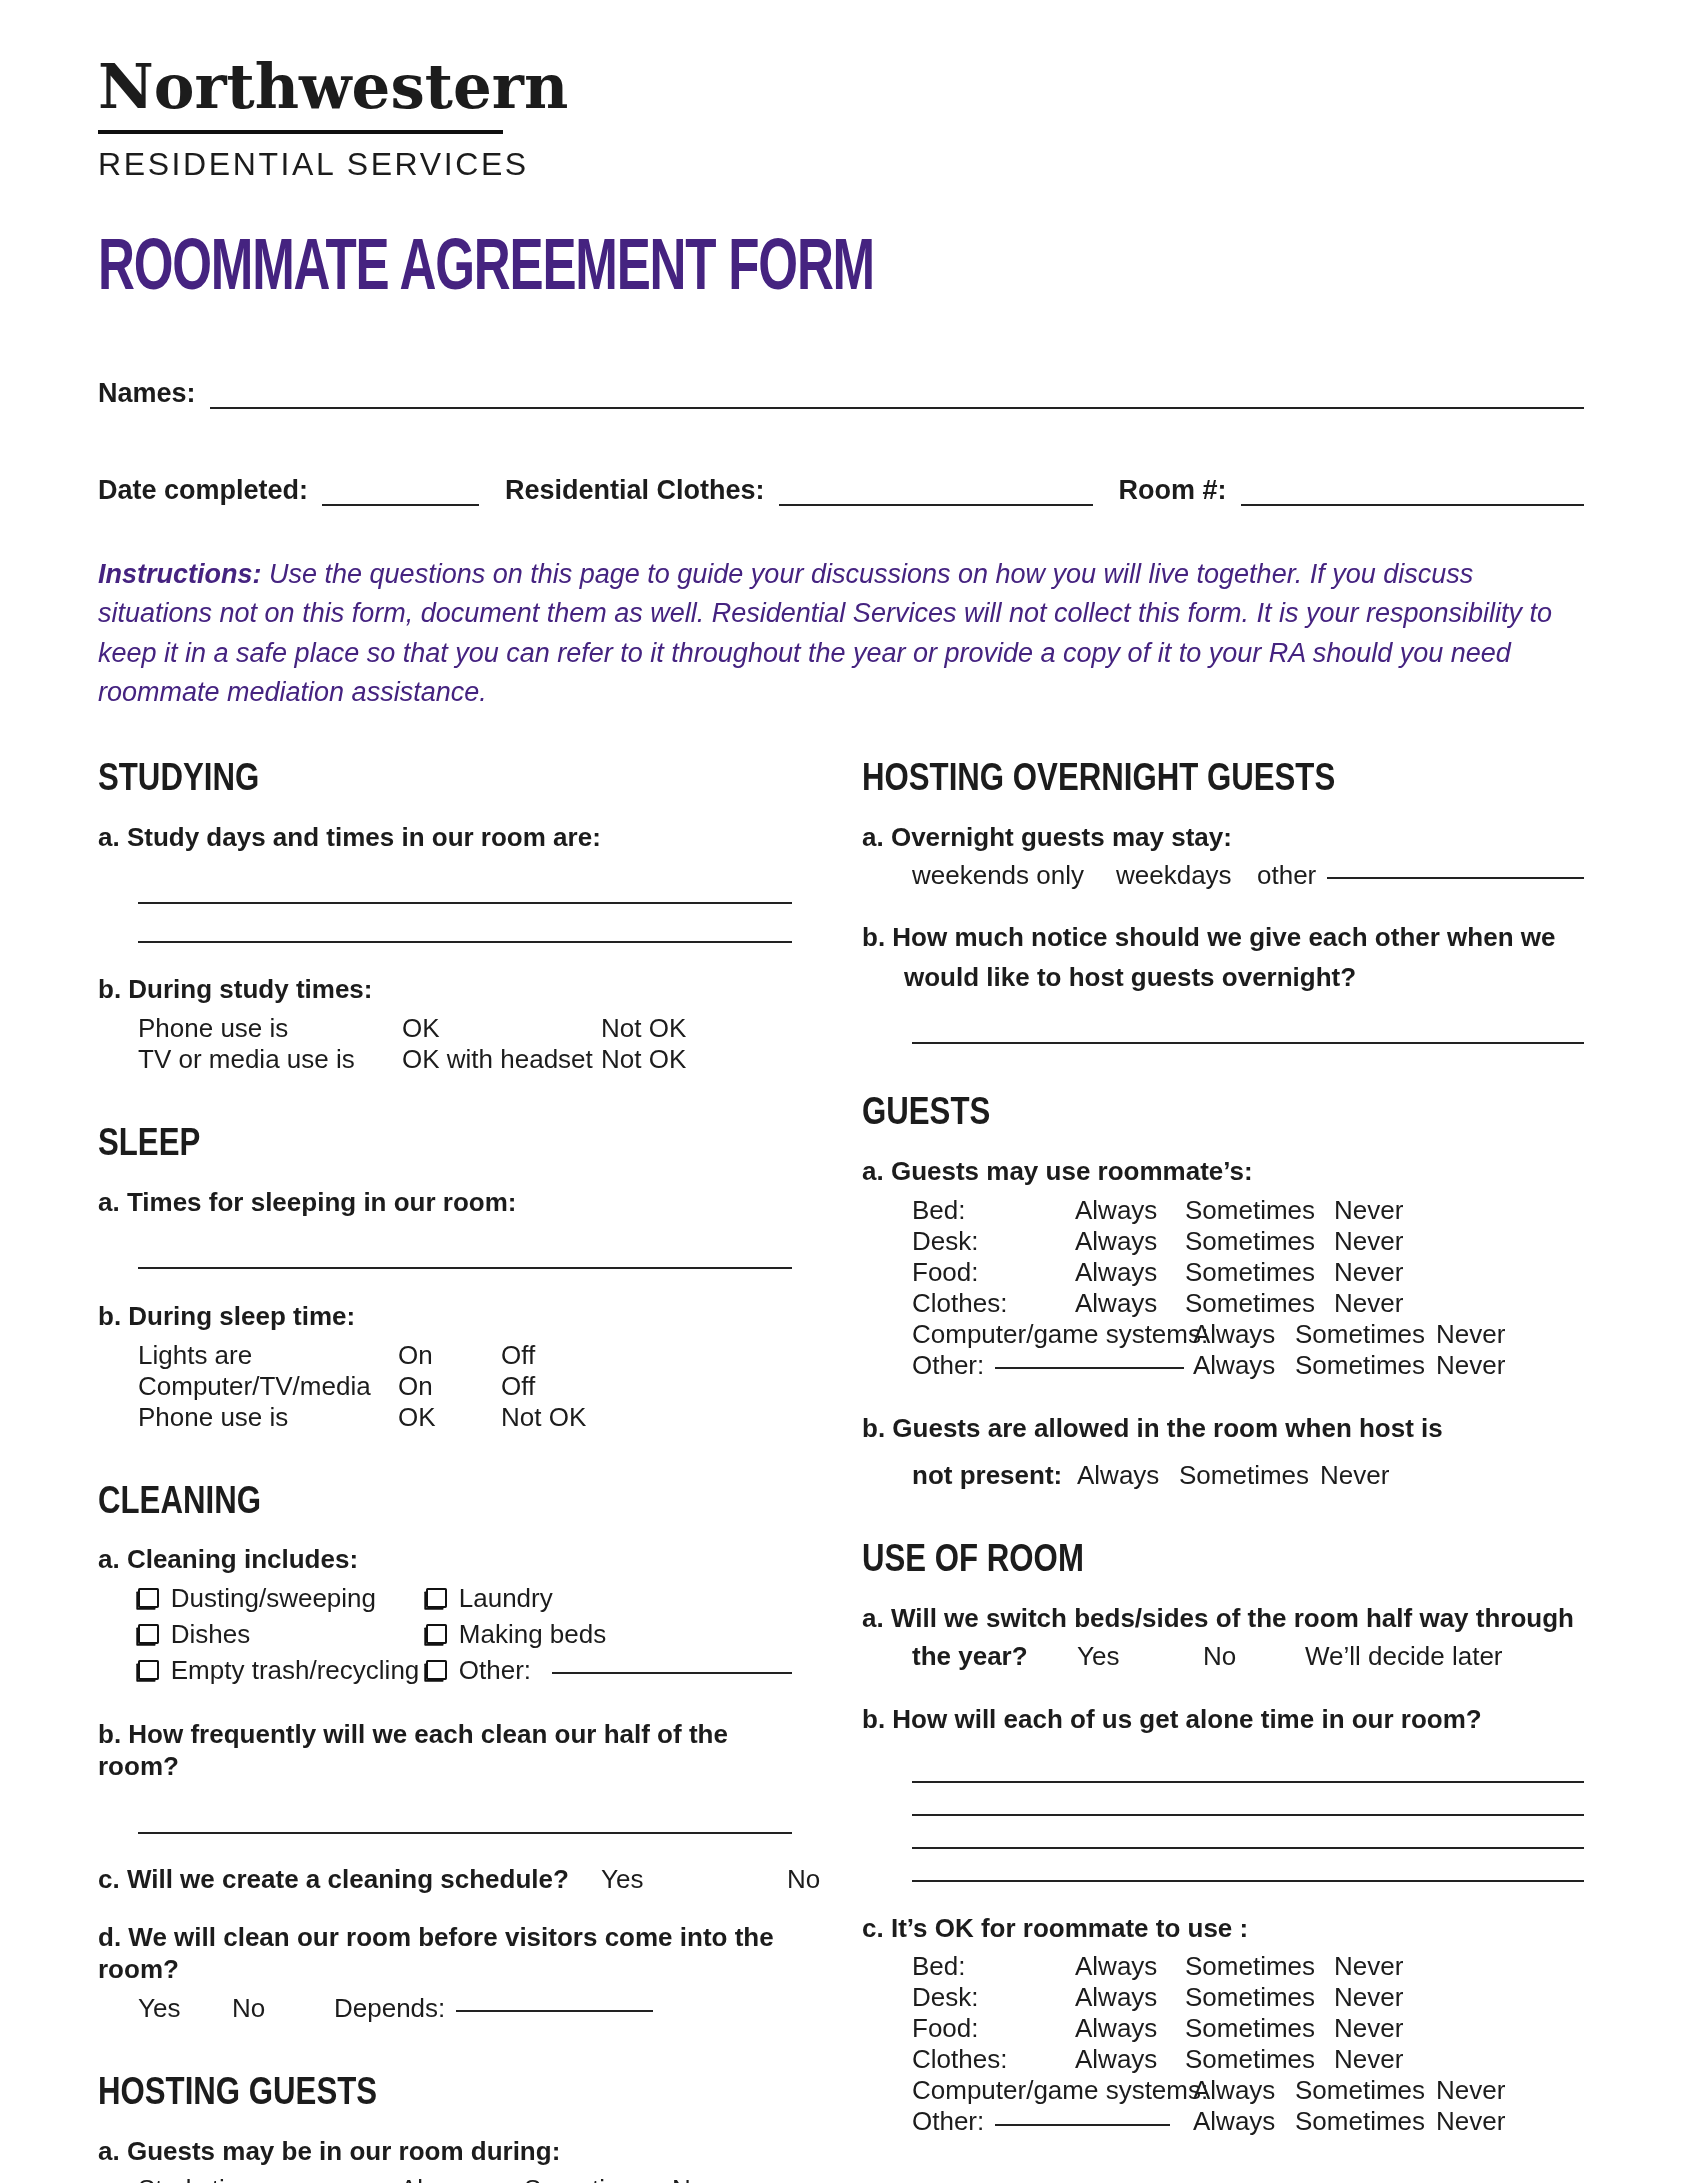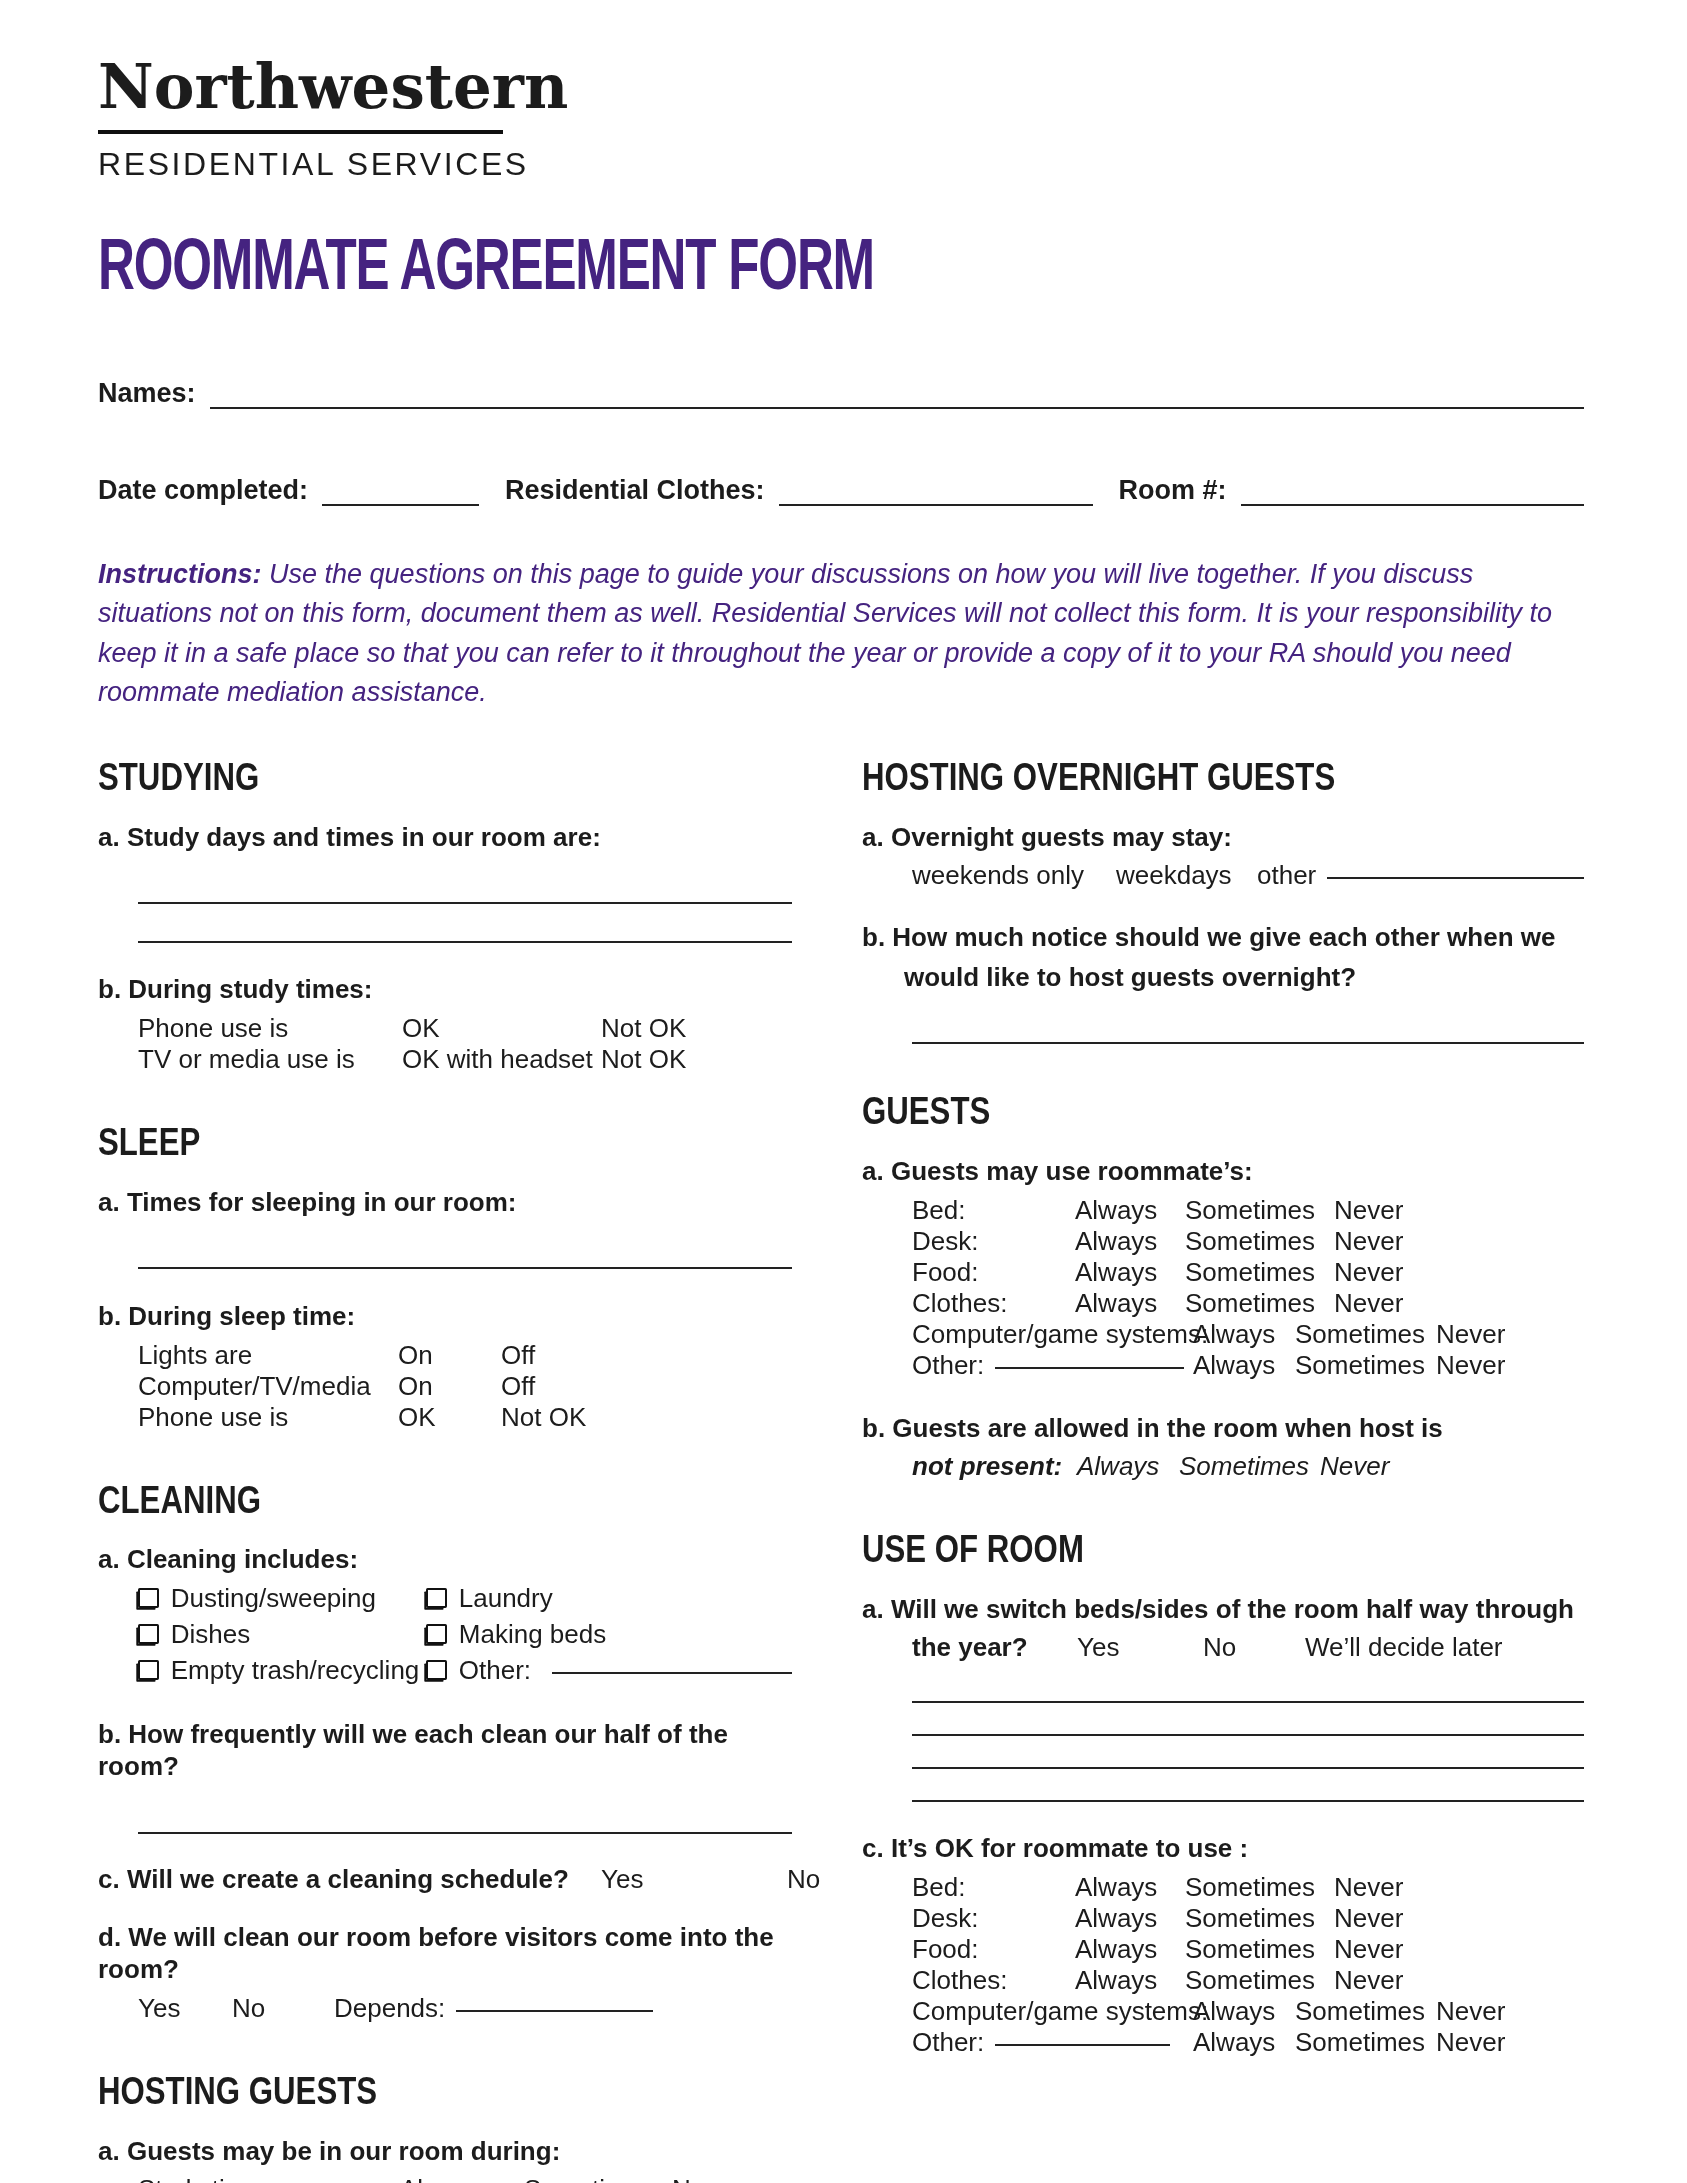--- a/index.html
+++ b/index.html
@@ -67,21 +67,21 @@
   .writein.tight + .writein.tight{height:31px;}
   .col-right .writein{margin-left:50px;}
   
   .rowg{display:grid;font-size:26px;line-height:31px;font-weight:400;margin-left:40px;}
   .col-right .rowg{margin-left:50px;}
   .grid-study{grid-template-columns:264px 199px 1fr;}
   .grid-sleep{grid-template-columns:260px 103px 1fr;}
   .grid-hosting{grid-template-columns:262px 124px 148px 1fr;}
   .grid-opts-short{grid-template-columns:163px 110px 149px 1fr;}
   .grid-opts-long{grid-template-columns:281px 102px 141px 1fr;}
-  .grid-notpresent{grid-template-columns:165px 102px 141px 1fr;margin-top:7px;font-style:italic;}
+  .grid-notpresent{grid-template-columns:165px 102px 141px 1fr;margin-top:16px;}
   .grid-year{grid-template-columns:165px 126px 102px 1fr;margin-top:7px;}
   .cell{white-space:nowrap;}
   .cell.bold{font-weight:700;}
   .cell.med{font-weight:600;}
   .rule-sm{display:inline-block;border-bottom:2.6px solid var(--rule);height:5.2px;vertical-align:baseline;}
   .w216{width:189px;}
   .w200{width:175px;}
   .w225{width:197px;}
   .labelrule{display:flex;align-items:center;white-space:nowrap;}
   .labelrule .rule-sm{margin-left:10.5px;}
@@ -313,20 +313,21 @@
 
       <section>
         <h2 class="sec">USE OF ROOM</h2>
         <p class="q" style="margin-bottom:3.5px;">a. Will we switch beds/sides of the room half way through</p>
         <div class="rowg grid-year">
           <span class="cell med">the year?</span>
           <span class="cell">Yes</span>
           <span class="cell">No</span>
           <span class="cell">We’ll decide later</span>
         </div>
+        <p class="q" style="margin-top:31px;">b. How will each of us get alone time in our room?</p>
         <div class="writein tight"></div>
         <div class="writein tight"></div>
         <div class="writein tight"></div>
         <div class="writein tight"></div>
         <p class="q" style="margin-top:30px;">c. It’s OK for roommate to use :</p>
         <div class="rowg grid-opts-short">
           <span class="cell">Bed:</span>
           <span class="cell">Always</span>
           <span class="cell">Sometimes</span>
           <span class="cell">Never</span>

